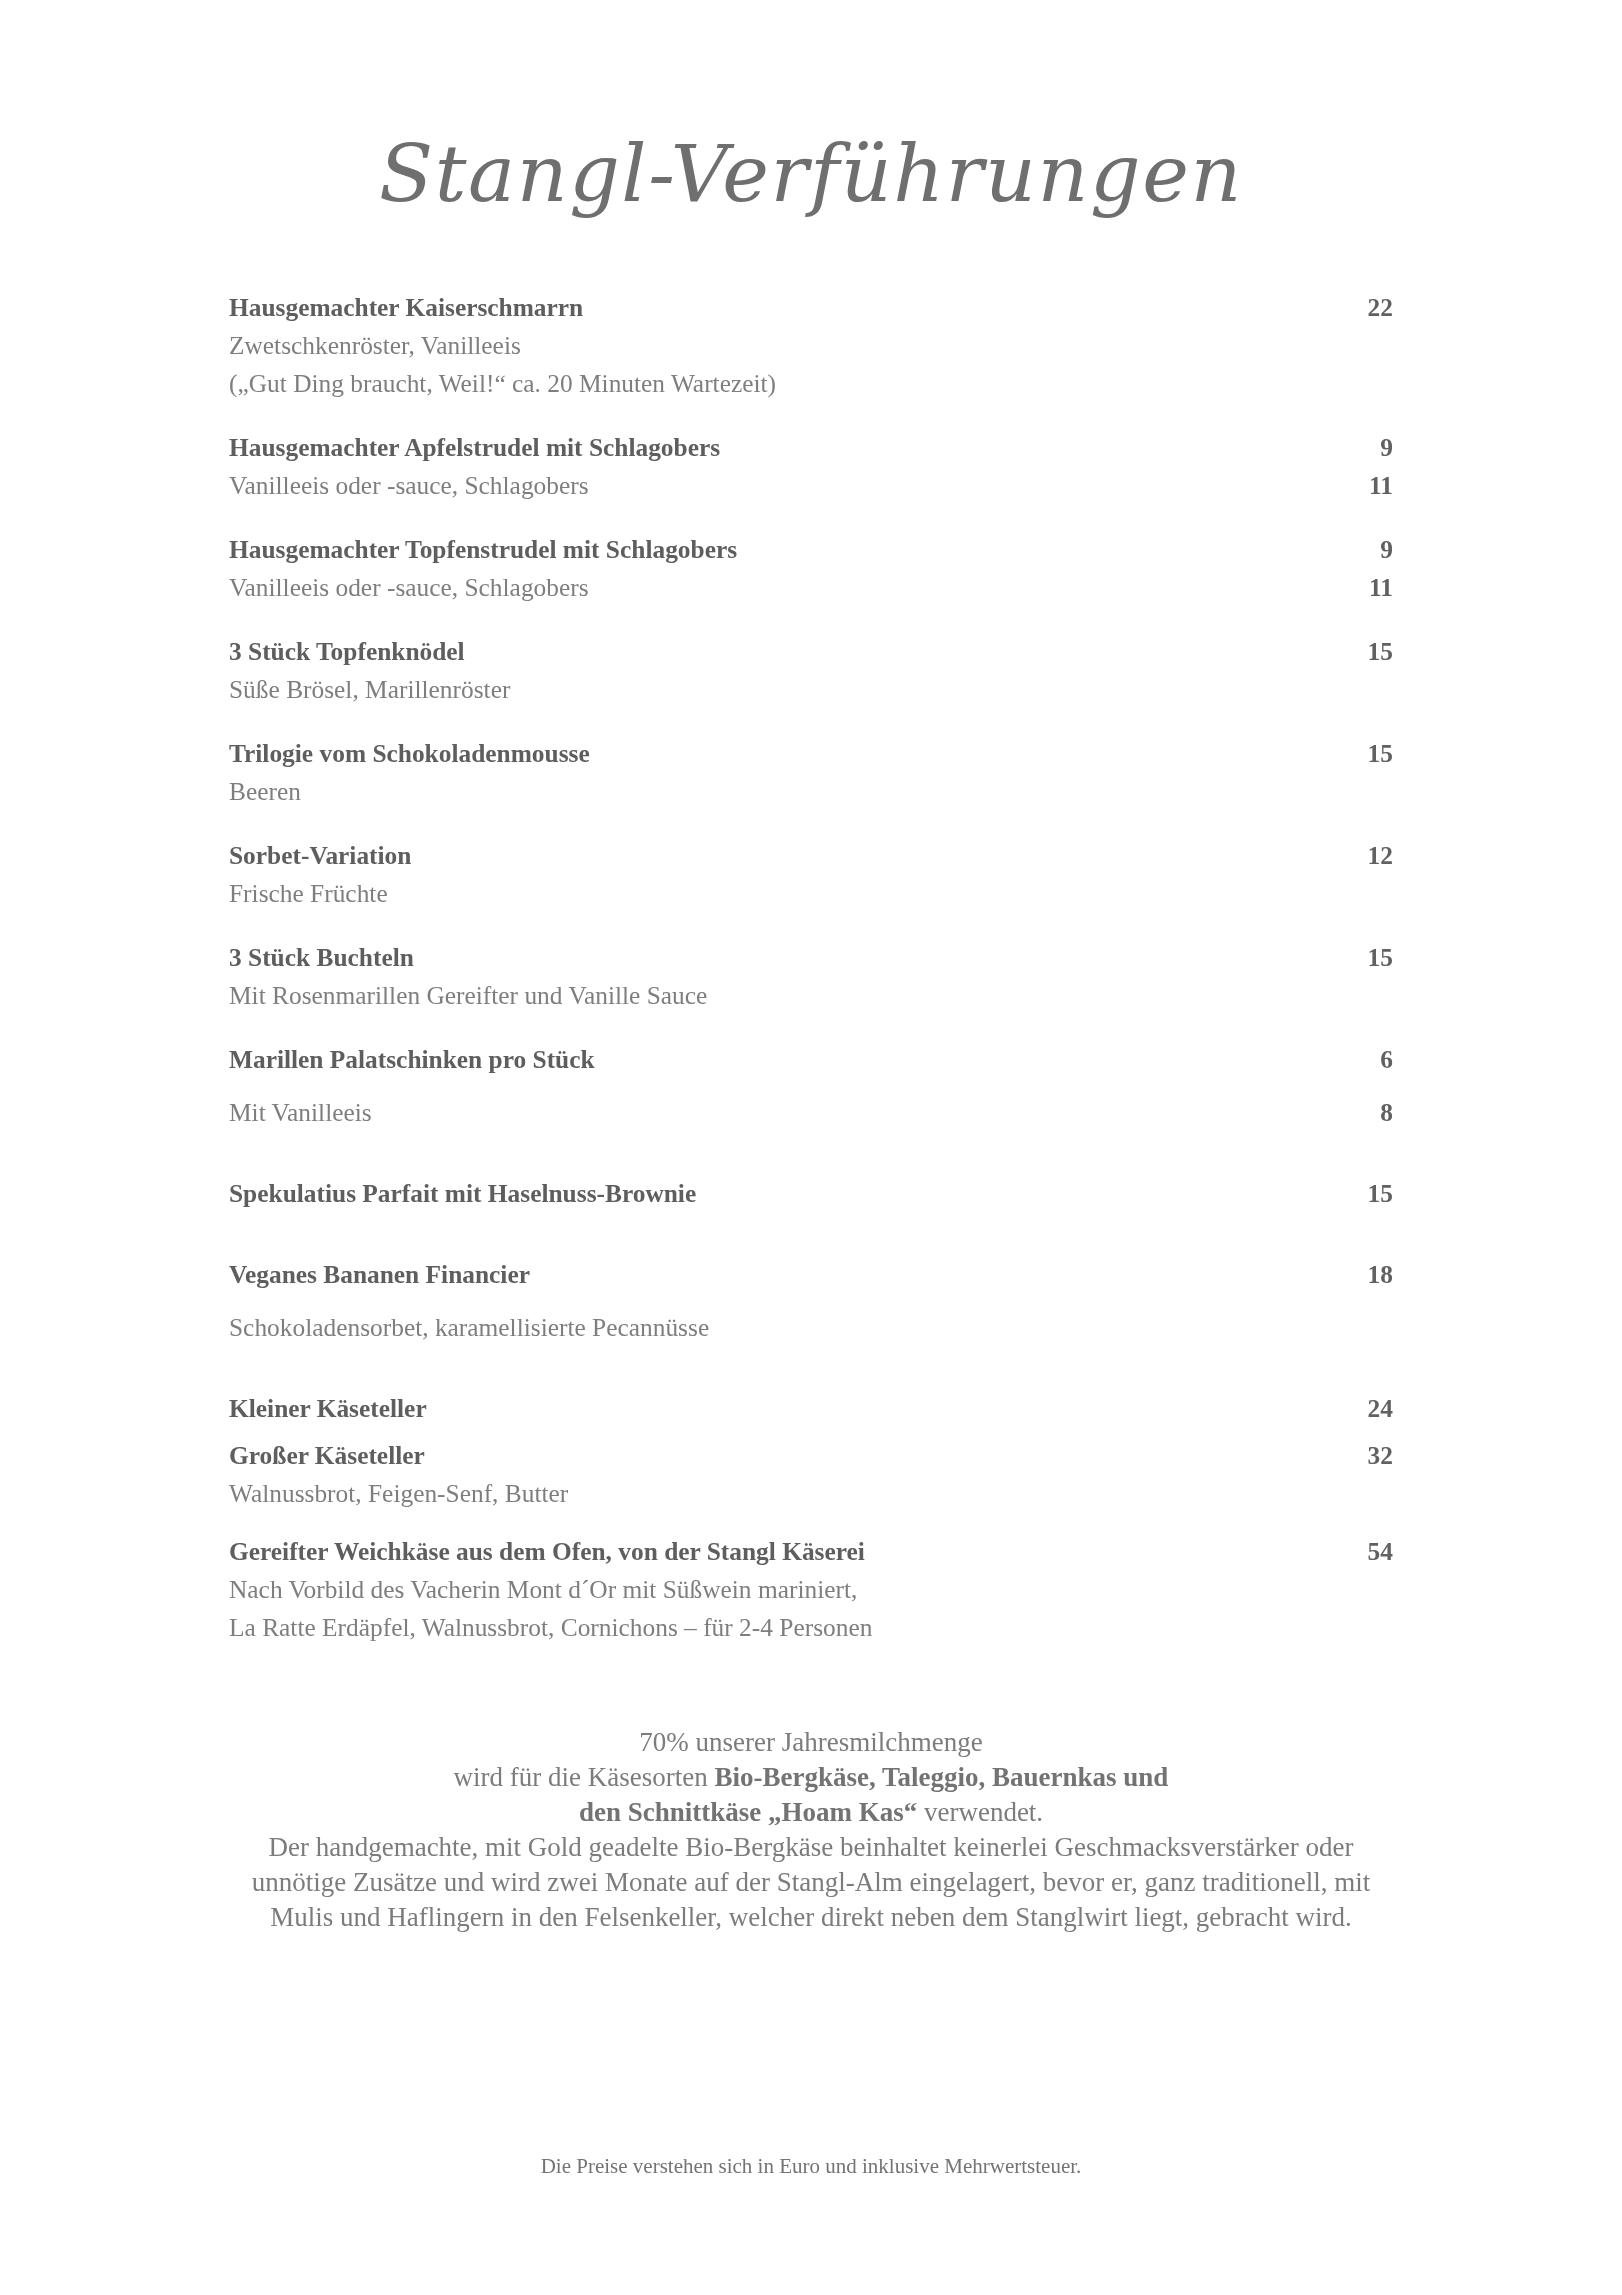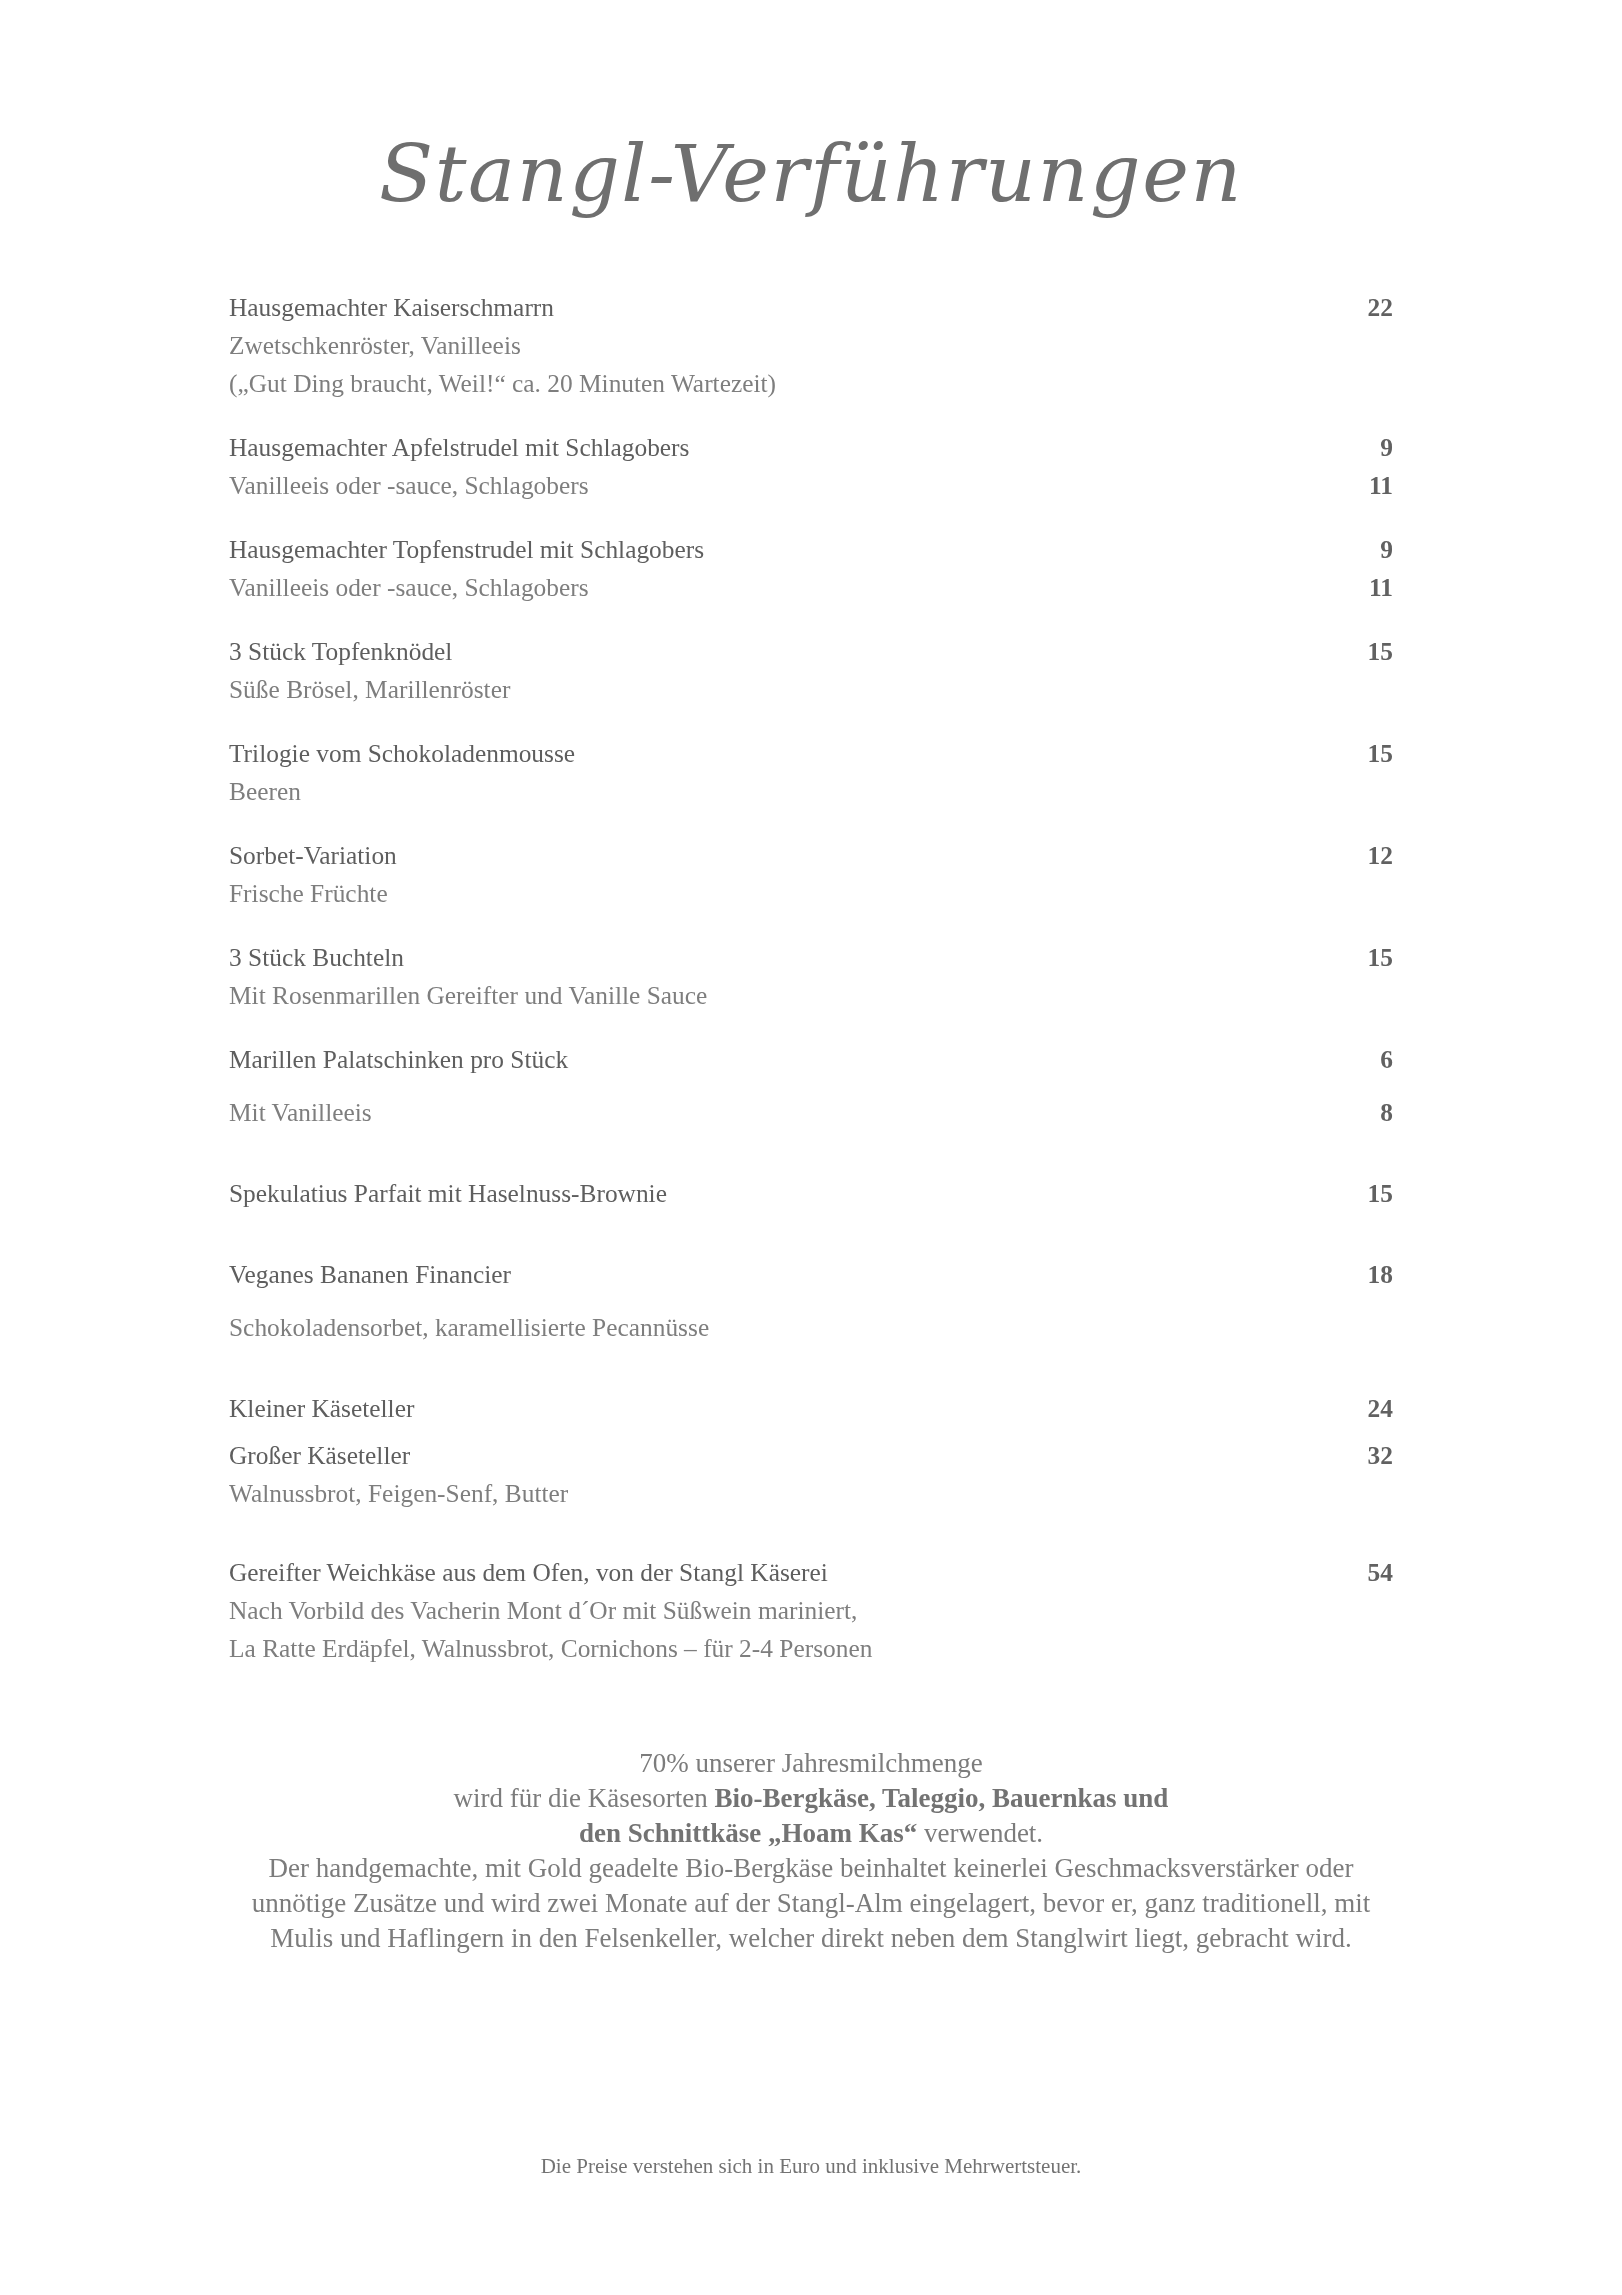--- a/index.html
+++ b/index.html
@@ -35,25 +35,25 @@
     display: flex;
     justify-content: space-between;
     align-items: baseline;
   }
   .row .price {
     font-weight: 700;
     color: #616161;
     white-space: nowrap;
     margin-left: 16.4px;
   }
-  .name { font-weight: 400; color: #5e5e5e; }
+  .name { font-weight: 700; color: #5e5e5e; }
   .desc { font-weight: 400; color: #7e7e7e; }
   .desc.gap { margin-top: 14.8px; }
   .name-row2 { margin-top: 9.8px; gap: 22px; }
-  .item.last-cheese { margin-bottom: 41px; }
+  .item.last-cheese { margin-bottom: 20px; }
   .note {
     margin-top: 79px;
     text-align: center;
     font-size: 27px;
     line-height: 35px;
     color: #7c7c7c;
   }
   .note b { font-weight: 700; color: #737373; }
   .footer {
     position: absolute;

